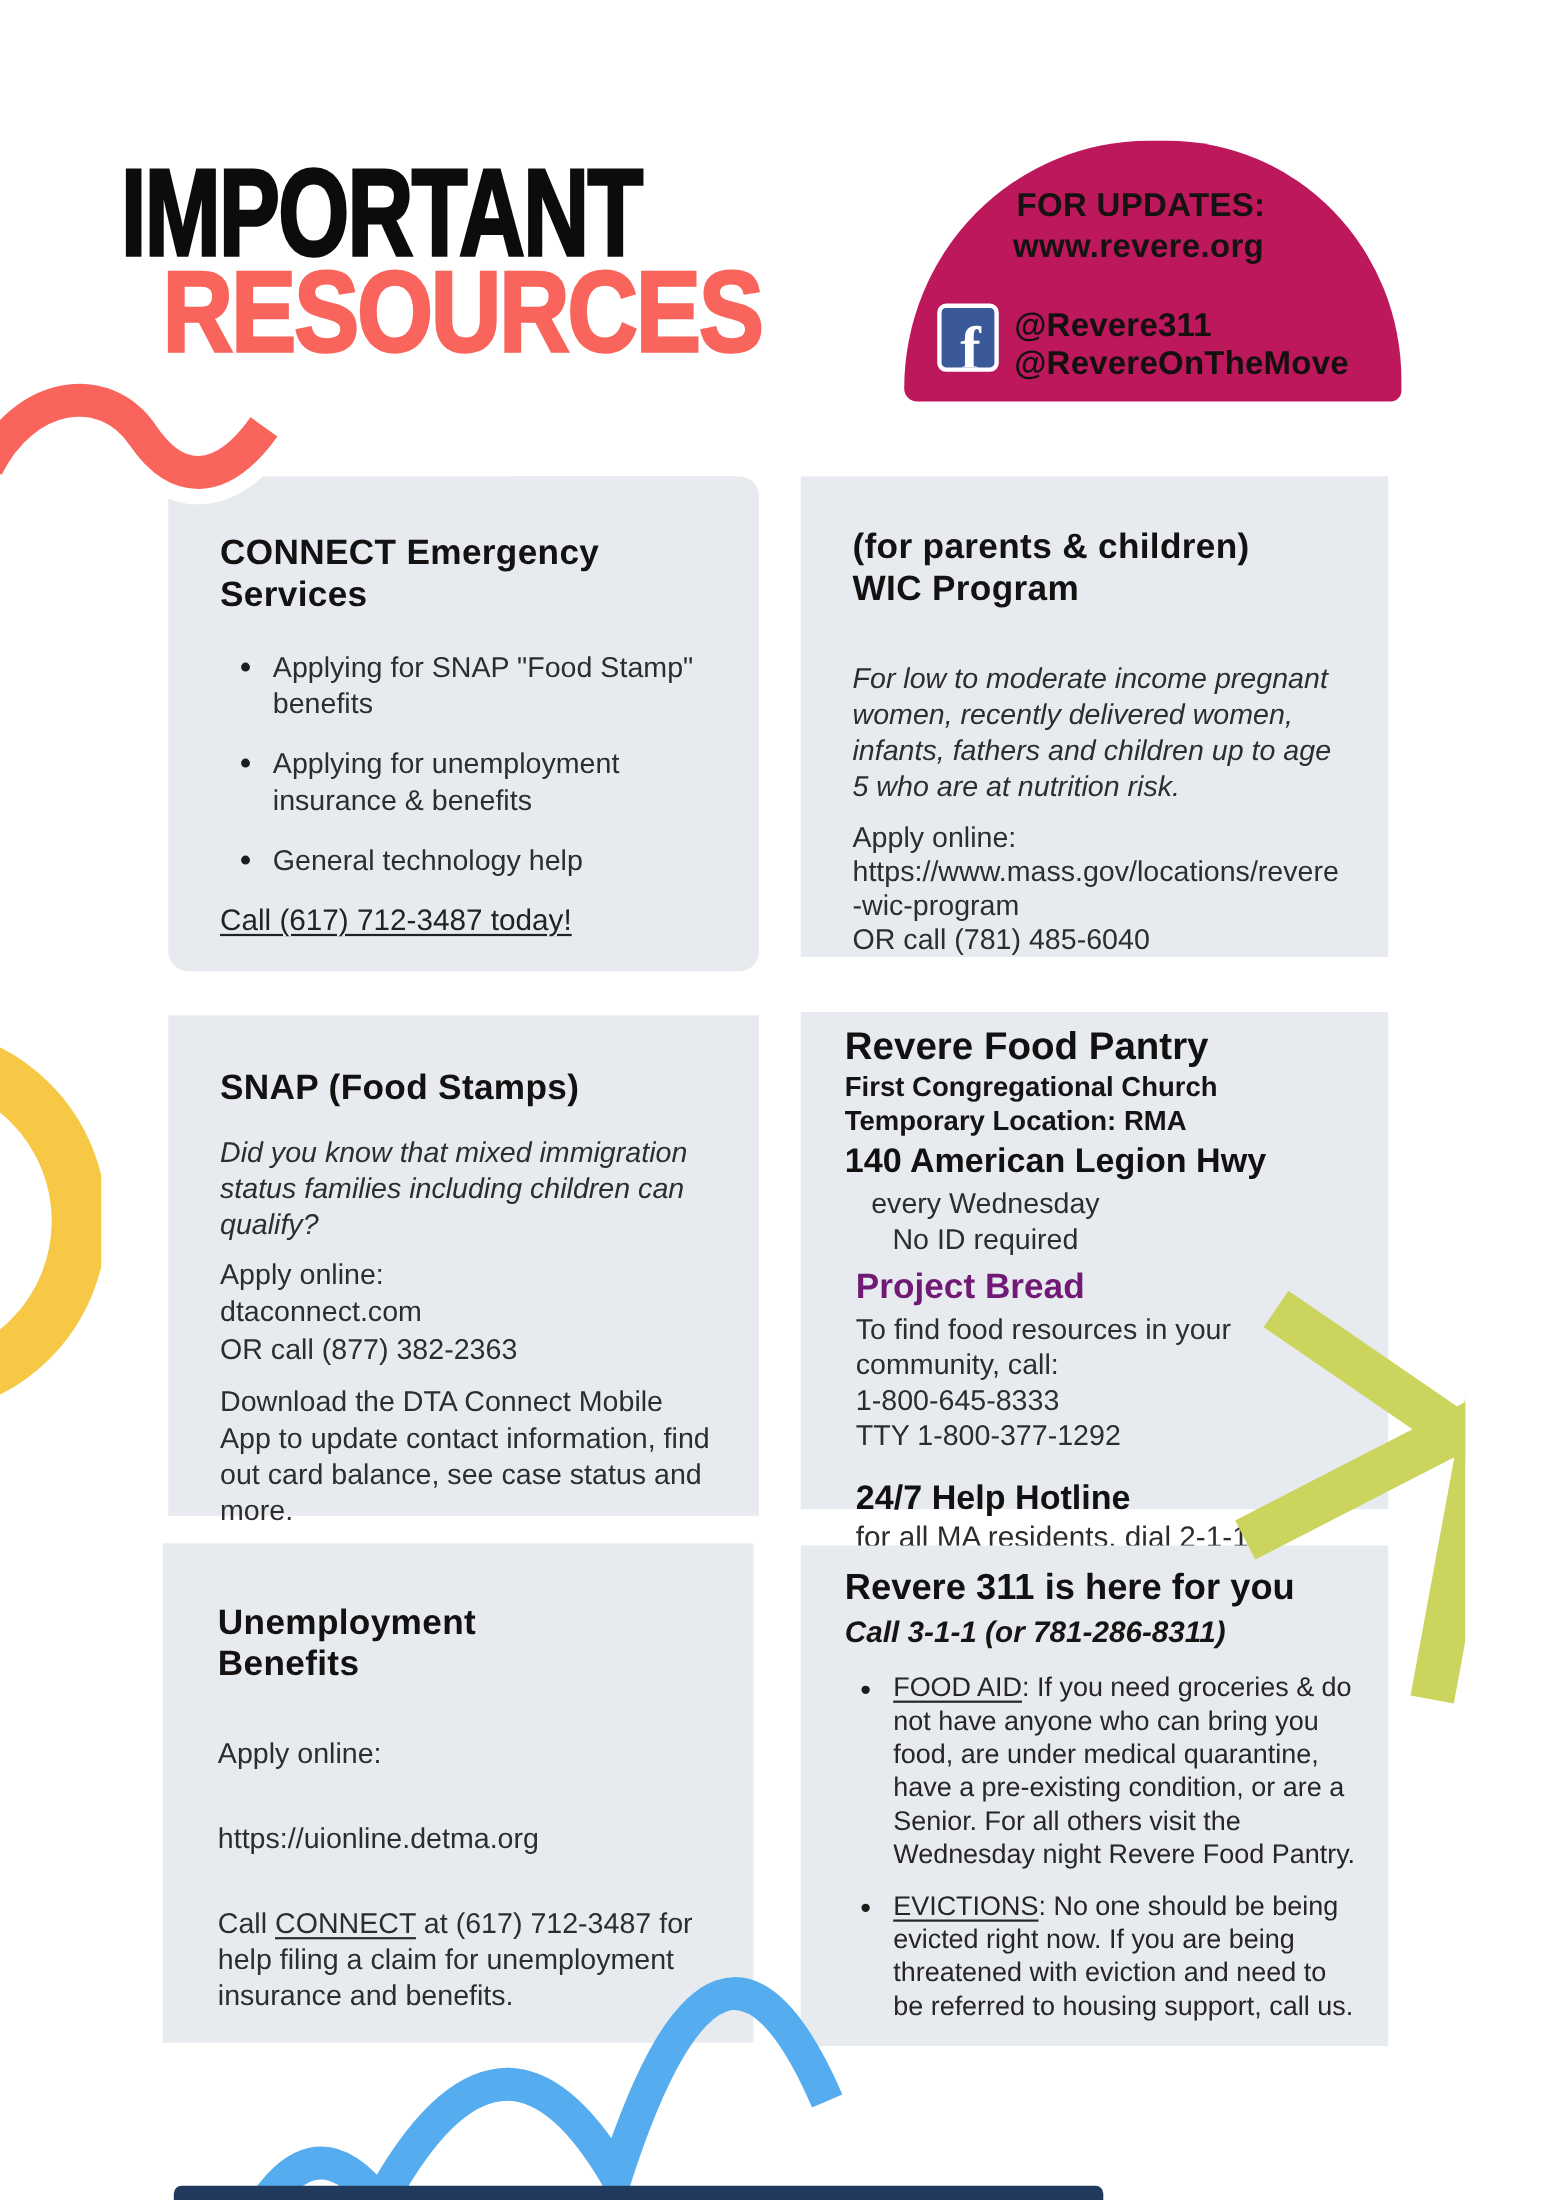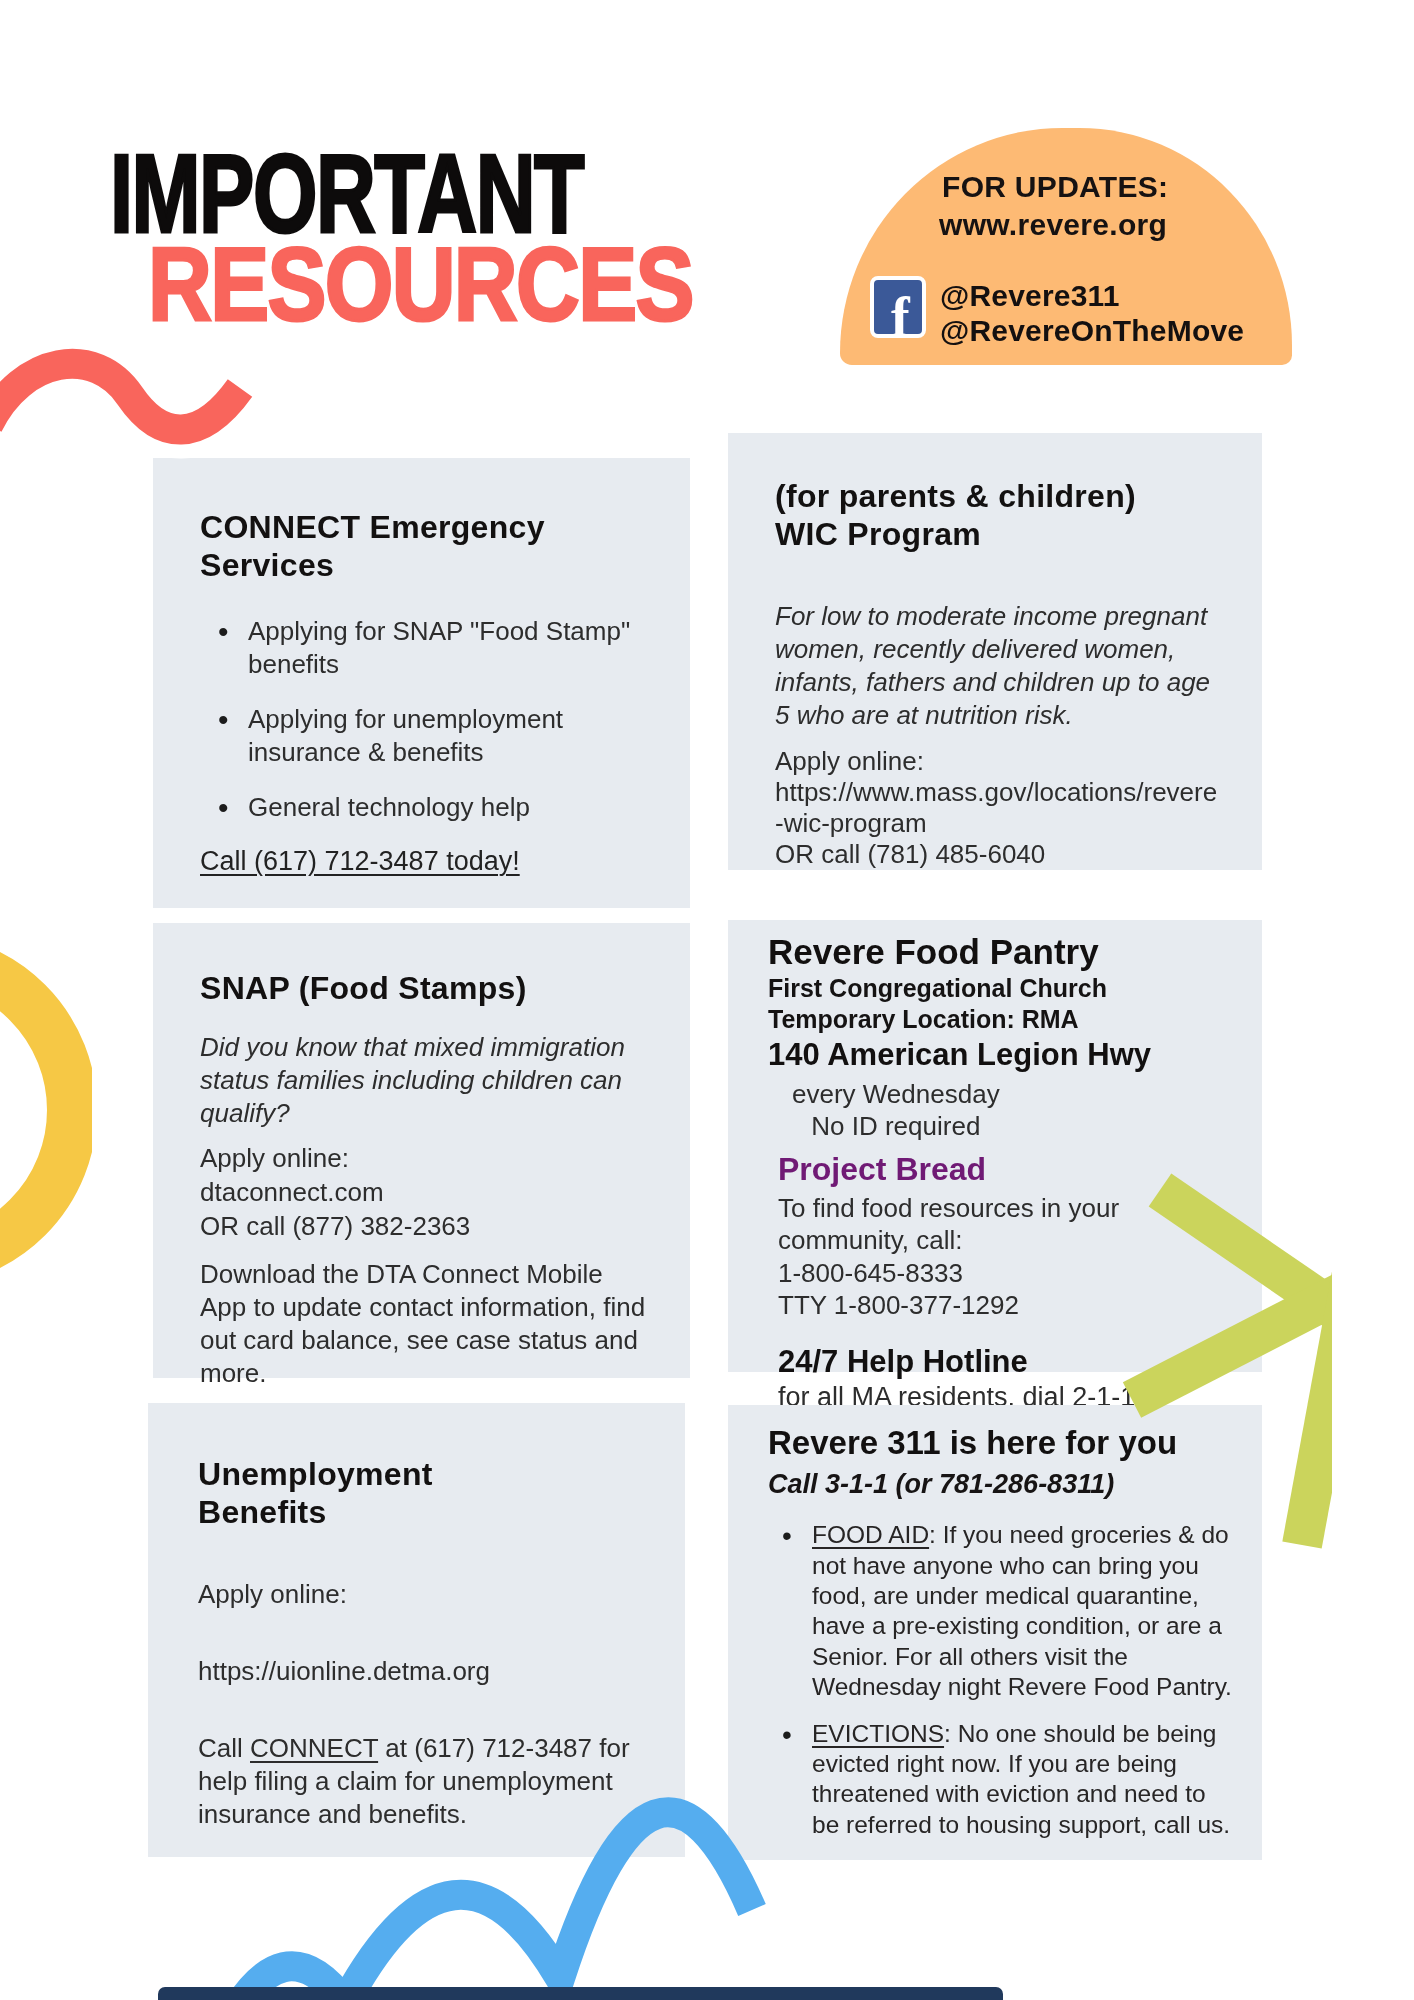--- a/index.html
+++ b/index.html
@@ -18,40 +18,40 @@
   .title-1 {
     left:110px; top:138px; font-size:112px; color:#0d0b0b;
     transform:scaleX(0.74); -webkit-text-stroke:3px #0d0b0b;
   }
   .title-2 {
     left:148px; top:232px; font-size:104px; color:#f9655c;
     transform:scaleX(0.85); -webkit-text-stroke:3px #f9655c;
   }
   
   .badge {
-    position:absolute; left:840px; top:128px; width:452px; height:237px;
-    background:#fdba74;
+    position:absolute; left:822px; top:128px; width:452px; height:237px;
+    background:#be185d;
     border-radius:225px 215px 10px 12px / 228px 220px 10px 12px;
   }
   .badge-line { position:absolute; font-weight:800; color:#161212; font-size:30px; letter-spacing:0.3px; white-space:nowrap; }
   .badge-l1 { left:102px; top:42px; }
   .badge-l2 { left:99px; top:80px; }
   .fb-icon {
     position:absolute; left:30px; top:148px; width:56px; height:62px;
     background:#3b5998; border:4px solid #ffffff; border-radius:8px;
     overflow:hidden;
   }
   .fb-f {
     position:absolute; left:50%; top:58%; transform:translate(-38%,-40%);
     color:#ffffff; font-weight:900; font-size:56px; font-family:"Liberation Serif","DejaVu Serif",serif;
   }
   .fb-handles { position:absolute; left:100px; top:150px; font-weight:900; color:#141010; font-size:30px; line-height:1.18; white-space:nowrap; letter-spacing:0.2px; }
   
   .card { position:absolute; background:#e7ebf0; }
-  .card-connect      { left:153px; top:458px;  width:537px; height:450px; padding:50px 40px 0 47px; }
+  .card-connect      { left:153px; top:433px;  width:537px; height:450px; padding:50px 40px 0 47px;border-radius:18px; }
   .card-wic          { left:728px; top:433px;  width:534px; height:437px; padding:44px 42px 0 47px; }
   .card-snap         { left:153px; top:923px;  width:537px; height:455px; padding:46px 38px 0 47px; }
   .card-pantry       { left:728px; top:920px;  width:534px; height:452px; padding:12px 24px 0 40px; }
   .card-unemployment { left:148px; top:1403px; width:537px; height:454px; padding:52px 38px 0 50px; }
   .card-revere311    { left:728px; top:1405px; width:534px; height:455px; padding:20px 26px 0 40px; }
 
   .card-title { font-size:32px; font-weight:900; color:#131111; line-height:1.2; letter-spacing:0.3px; }
   .body-text  { font-size:26px; color:#2d2d2d; line-height:1.27; }
   .italic     { font-style:italic; }
   .u          { text-decoration:underline; text-underline-offset:4px; text-decoration-thickness:2px; }

